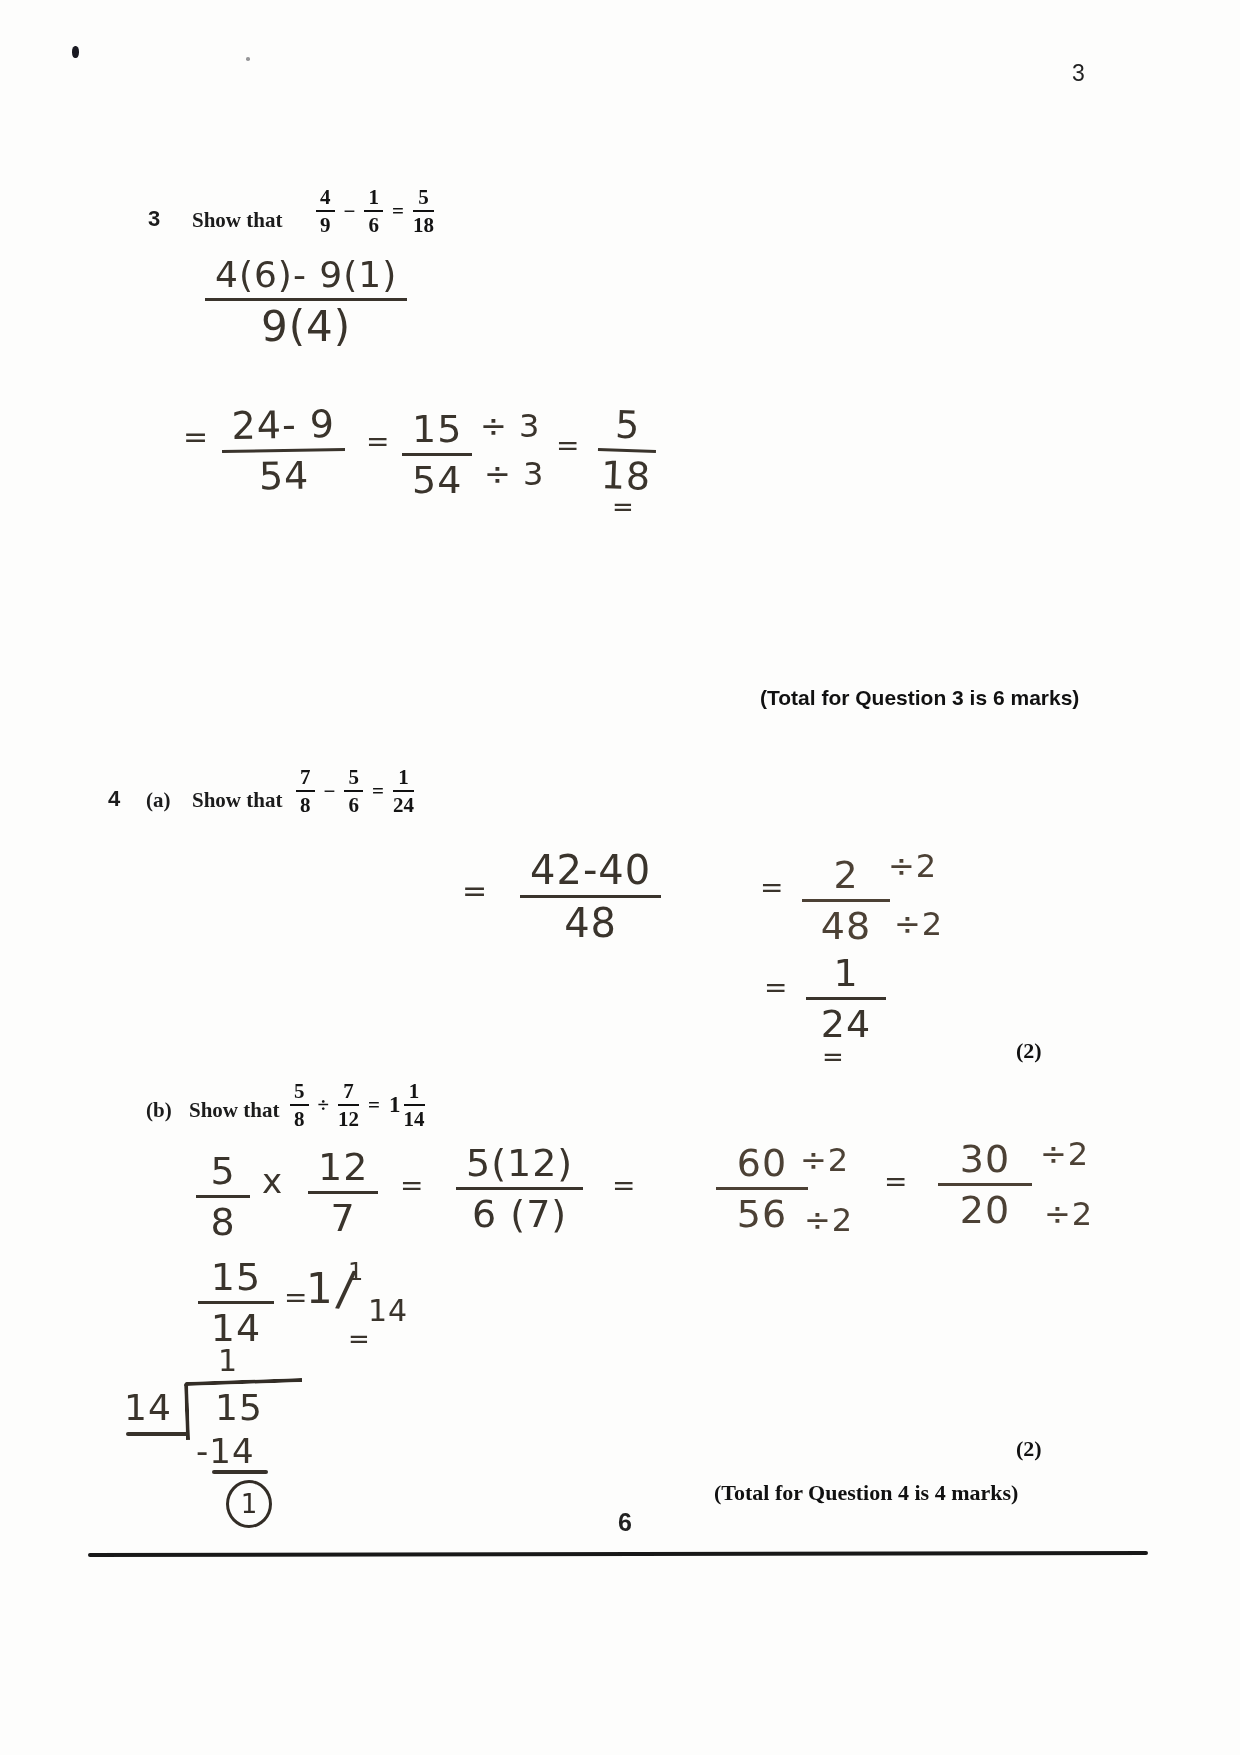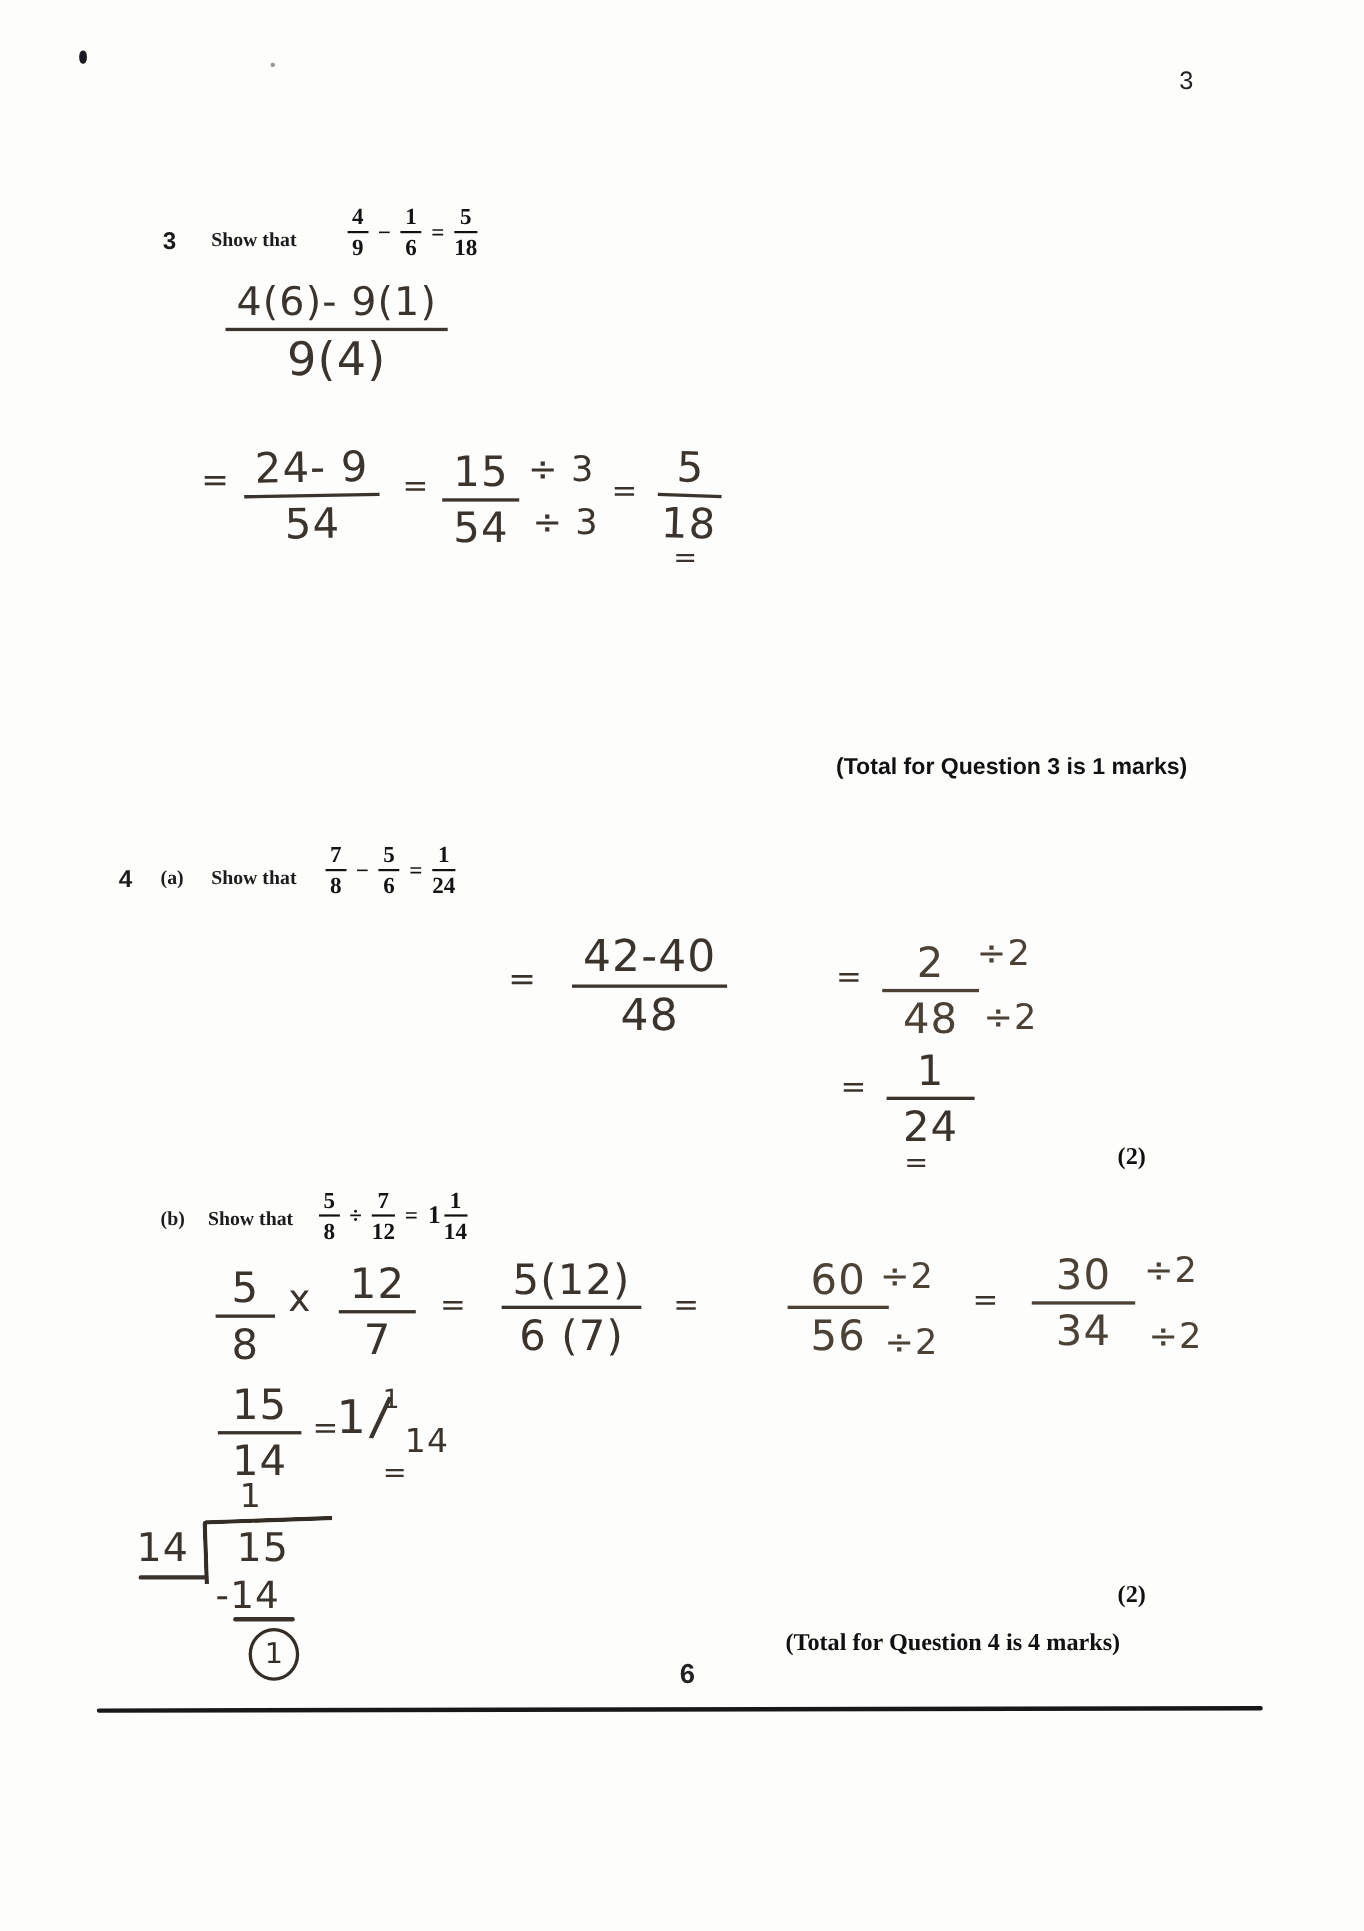--- a/index.html
+++ b/index.html
@@ -3,21 +3,21 @@
 <meta charset="utf-8">
 <style>
   html,body{margin:0;padding:0;background:#e8e8e8;}
   .page{
     position:relative;width:1240px;height:1755px;margin:0 auto;
     background:#fdfdfc;overflow:hidden;
     font-family:"Liberation Serif",serif;color:#141414;
   }
   
   .qnum{position:absolute;font-family:"Liberation Sans",sans-serif;font-weight:bold;font-size:22px;color:#1c1c1c;}
-  .ptext{position:absolute;font-family:"Liberation Serif",serif;font-weight:bold;font-size:18px;color:#1c1c1c;}
+  .ptext{position:absolute;font-family:"Liberation Serif",serif;font-weight:bold;font-size:21px;color:#1c1c1c;}
   .pagenum{position:absolute;font-family:"Liberation Sans",sans-serif;font-size:23px;color:#222;}
   .stmt{position:absolute;display:flex;align-items:center;gap:9px;font-family:"Liberation Serif",serif;font-weight:bold;font-size:21px;color:#141414;}
   .pfrac{display:inline-block;text-align:center;line-height:1.08;}
   .pfrac .n{display:block;border-bottom:2px solid #111;padding:0 4px 1px;}
   .pfrac .d{display:block;padding-top:2px;}
   .mixed{display:flex;align-items:center;gap:3px;}
   .total-sans{position:absolute;font-family:"Liberation Sans",sans-serif;font-weight:bold;font-size:21px;color:#111;}
   .total-serif{position:absolute;font-family:"Liberation Serif",serif;font-weight:bold;font-size:22px;color:#111;}
   .mark{position:absolute;font-family:"Liberation Serif",serif;font-weight:bold;font-size:22px;color:#111;}
   
@@ -80,21 +80,21 @@
   </div>
   <div class="hop" style="left:480px;top:410px;font-size:32px;">÷ 3</div>
   <div class="hop" style="left:484px;top:458px;font-size:32px;">÷ 3</div>
   <div class="hop" style="left:556px;top:432px;font-size:28px;">=</div>
   <div class="hf" style="left:598px;top:404px;font-size:38px;min-width:58px;transform:rotate(2deg);">
     <span class="n">5</span>
     <span class="d">18</span>
   </div>
   <div class="hop" style="left:612px;top:494px;font-size:26px;">=</div>
 
-  <div class="total-sans" style="left:760px;top:686px;">(Total for Question 3 is 1 marks)</div>
+  <div class="total-sans" style="left:760px;top:686px;">(Total for Question 3 is 6 marks)</div>
 
   <div class="qnum" style="left:108px;top:786px;">4</div>
   <div class="ptext" style="left:146px;top:788px;">(a)</div>
   <div class="ptext" style="left:192px;top:788px;">Show that</div>
 
   <div class="stmt" style="left:296px;top:766px;">
     <span class="pfrac">
         <span class="n">7</span>
         <span class="d">8</span>
       </span>
@@ -169,21 +169,21 @@
   <div class="hop" style="left:612px;top:1172px;font-size:28px;">=</div>
   <div class="hf sepia" style="left:716px;top:1142px;font-size:38px;min-width:92px;">
     <span class="n">60</span>
     <span class="d">56</span>
   </div>
   <div class="hop sepia" style="left:800px;top:1144px;font-size:32px;">÷2</div>
   <div class="hop sepia" style="left:804px;top:1204px;font-size:32px;">÷2</div>
   <div class="hop" style="left:884px;top:1168px;font-size:28px;">=</div>
   <div class="hf sepia" style="left:938px;top:1138px;font-size:38px;min-width:94px;">
     <span class="n">30</span>
-    <span class="d">34</span>
+    <span class="d">20</span>
   </div>
   <div class="hop sepia" style="left:1040px;top:1138px;font-size:32px;">÷2</div>
   <div class="hop sepia" style="left:1044px;top:1198px;font-size:32px;">÷2</div>
 
   <div class="hf" style="left:198px;top:1256px;font-size:38px;min-width:76px;">
     <span class="n">15</span>
     <span class="d">14</span>
   </div>
   <div class="hop" style="left:284px;top:1284px;font-size:28px;">=</div>
   <div class="hop" style="left:306px;top:1268px;font-size:42px;">1</div>

